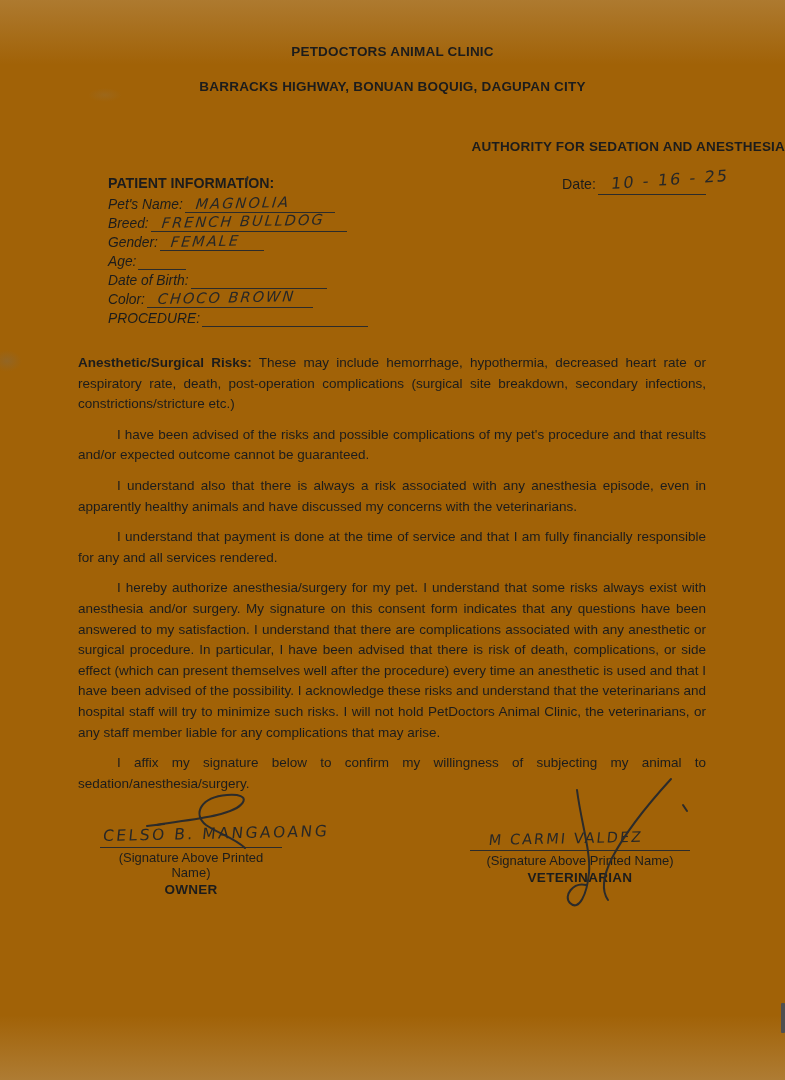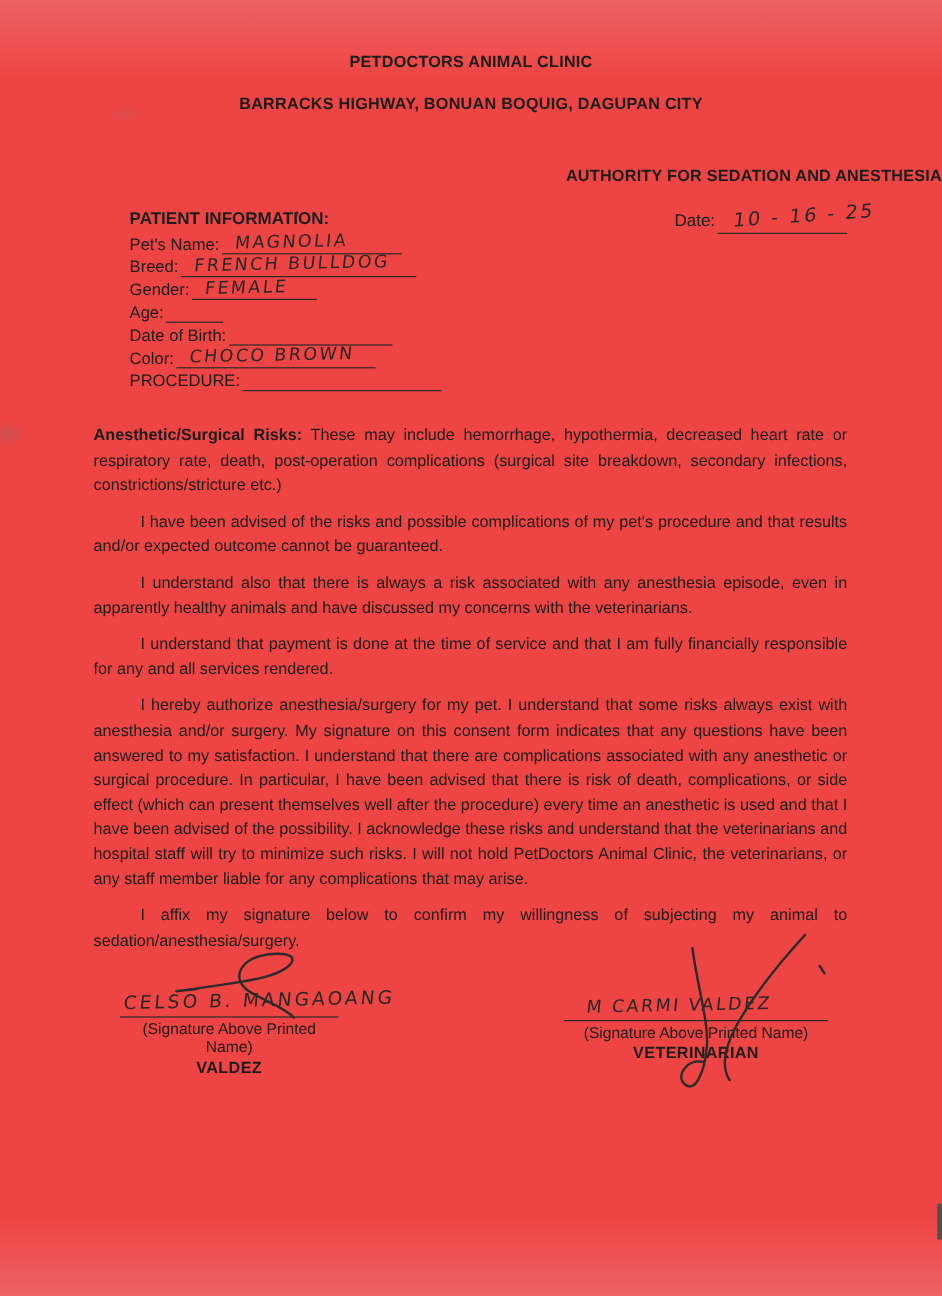--- a/index.html
+++ b/index.html
@@ -1,34 +1,34 @@
 <!DOCTYPE html>
 <html><head>
 <meta charset="utf-8">
 <style>
   * { margin:0; padding:0; box-sizing:border-box; }
   html,body { background:#e8e8e8; }
   .page {
     position:relative;
     width:785px; height:1080px;
-    background:#ef4444;
+    background:#a16207;
     font-family:"Liberation Sans", sans-serif;
     color:#1c1c1c;
     overflow:hidden;
     margin:0 auto;
   }
   
   .clinic-name   { position:absolute; top:44px;  left:0; width:100%; text-align:center; font-weight:bold; font-size:13.5px; letter-spacing:.2px; }
   .clinic-addr   { position:absolute; top:79px;  left:0; width:100%; text-align:center; font-weight:bold; font-size:13.5px; letter-spacing:.2px; }
   .form-title    { position:absolute; top:139px; left:0; width:100%; text-align:right; font-weight:bold; font-size:13.5px; letter-spacing:.2px; }
 
   
   .info { position:absolute; top:175px; left:108px; font-size:13.8px; }
   .section-label { font-weight:bold; font-size:14.2px; height:19px; }
-  .field-row { height:19px; display:flex; align-items:center; white-space:nowrap; }
+  .field-row { height:19px; display:flex; align-items:flex-end; white-space:nowrap;font-style:italic; }
   .field-row .lbl { padding-bottom:1px; }
   .uline { display:inline-block; position:relative; border-bottom:1.2px solid #2b2b2b; height:17px; margin-left:2px; vertical-align:bottom; }
   .uline .ink { position:absolute; left:10px; bottom:0; }
   .u-petname { width:150px; } .u-species { width:178px; } .u-breed { width:196px; }
   .u-gender  { width:104px; } .u-age     { width:48px;  } .u-dob   { width:136px; }
   .u-color   { width:166px; } .u-proc    { width:166px; }
 
   .date-block { position:absolute; top:176px; left:562px; font-size:14.2px; height:21px; display:flex; align-items:flex-start; }
   .u-date { width:108px; height:19px; }
   .u-date .ink { bottom:1px; left:12px; font-size:16px; transform:skewX(-10deg) rotate(-4deg); }
@@ -141,21 +141,21 @@
     <p class="indent">I understand that payment is done at the time of service and that I am fully financially responsible for any and all services rendered.</p>
     <p class="indent">I hereby authorize anesthesia/surgery for my pet. I understand that some risks always exist with anesthesia and/or surgery. My signature on this consent form indicates that any questions have been answered to my satisfaction. I understand that there are complications associated with any anesthetic or surgical procedure. In particular, I have been advised that there is risk of death, complications, or side effect (which can present themselves well after the procedure) every time an anesthetic is used and that I have been advised of the possibility. I acknowledge these risks and understand that the veterinarians and hospital staff will try to minimize such risks. I will not hold PetDoctors Animal Clinic, the veterinarians, or any staff member liable for any complications that may arise.</p>
     <p class="indent">I affix my signature below to confirm my willingness of subjecting my animal to sedation/anesthesia/surgery.</p>
   </div>
 
   <div class="sig-block sig-owner">
     <div class="sig-line">
       <span class="ink">CELSO B. MANGAOANG</span>
     </div>
     <div class="sig-caption">(Signature Above Printed Name)</div>
-    <div class="sig-role">VALDEZ</div>
+    <div class="sig-role">OWNER</div>
   </div>
 
   <div class="sig-block sig-vet">
     <div class="sig-line">
       <span class="ink">M CARMI VALDEZ</span>
     </div>
     <div class="sig-caption">(Signature Above Printed Name)</div>
     <div class="sig-role">VETERINARIAN</div>
   </div>
 

